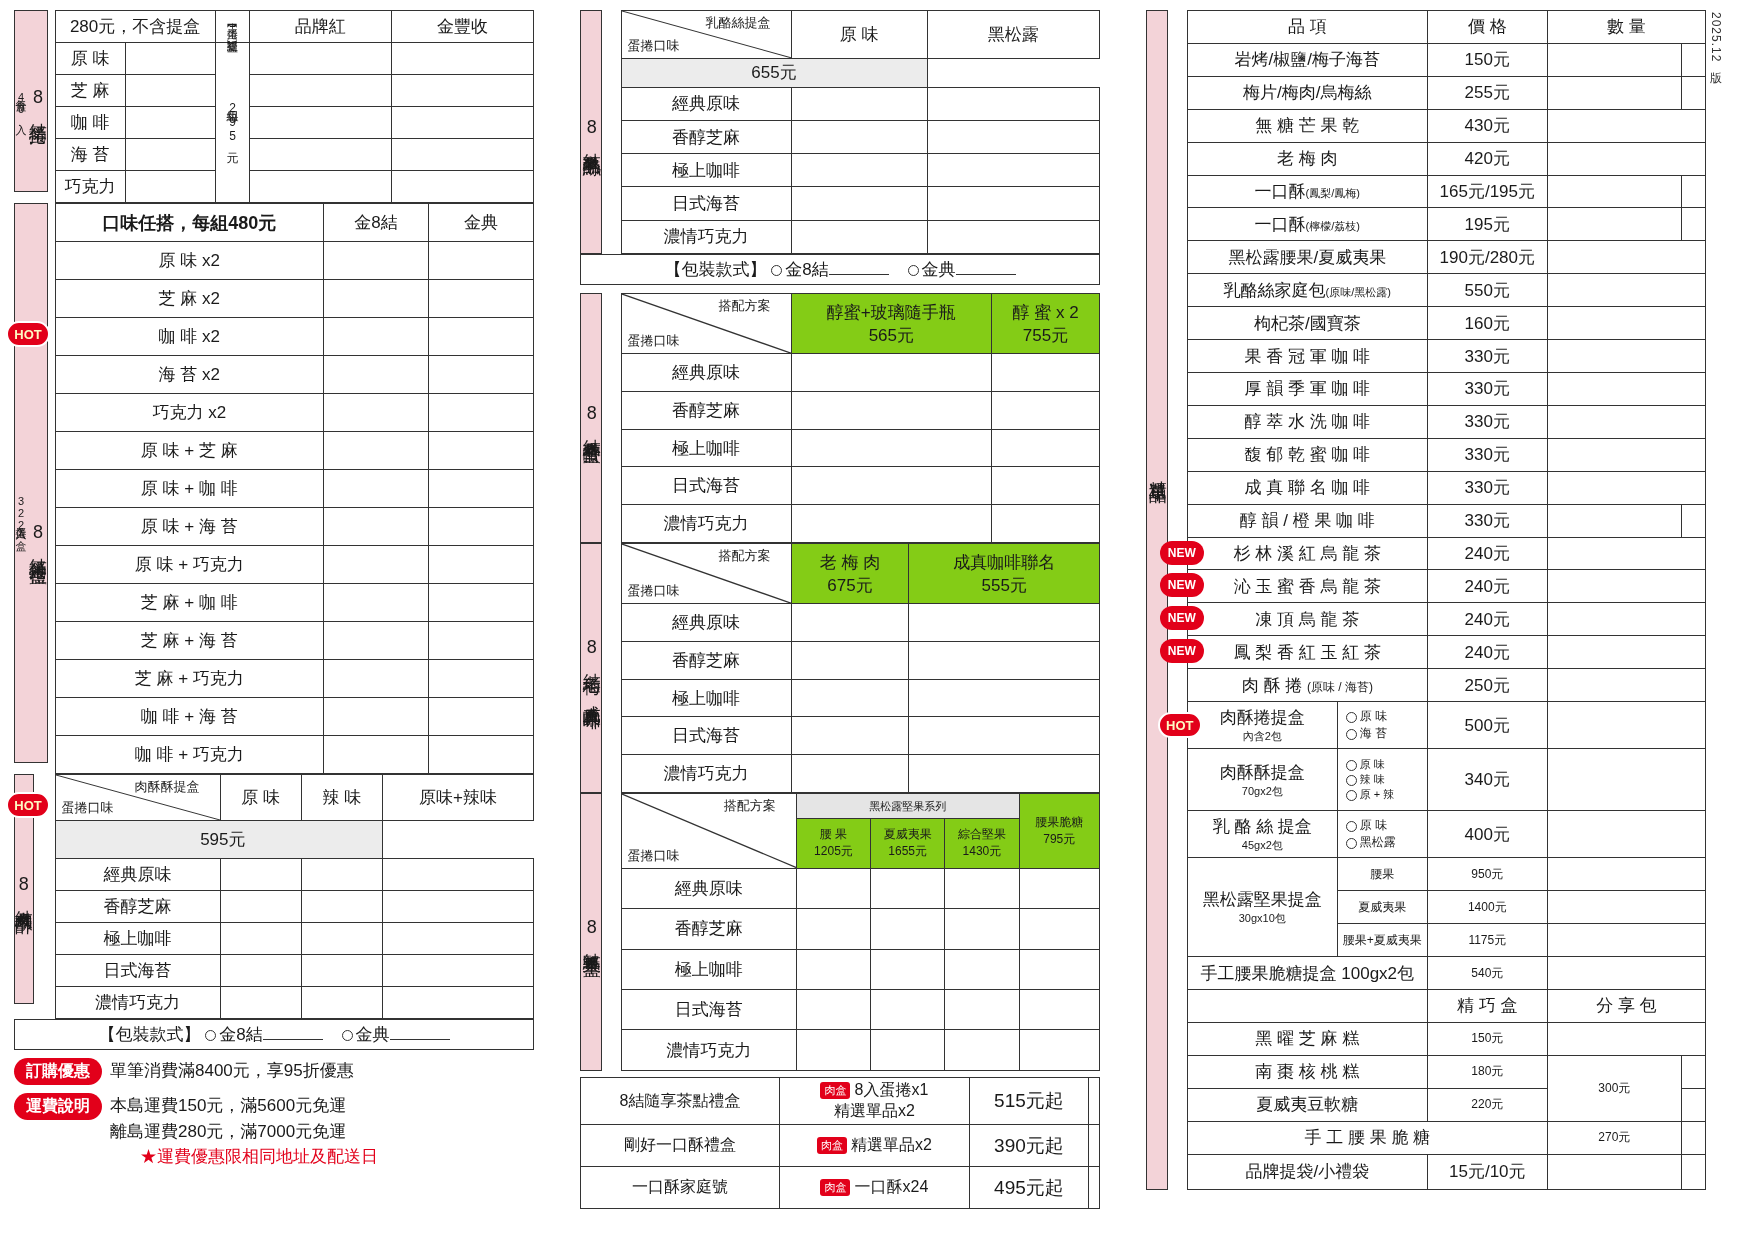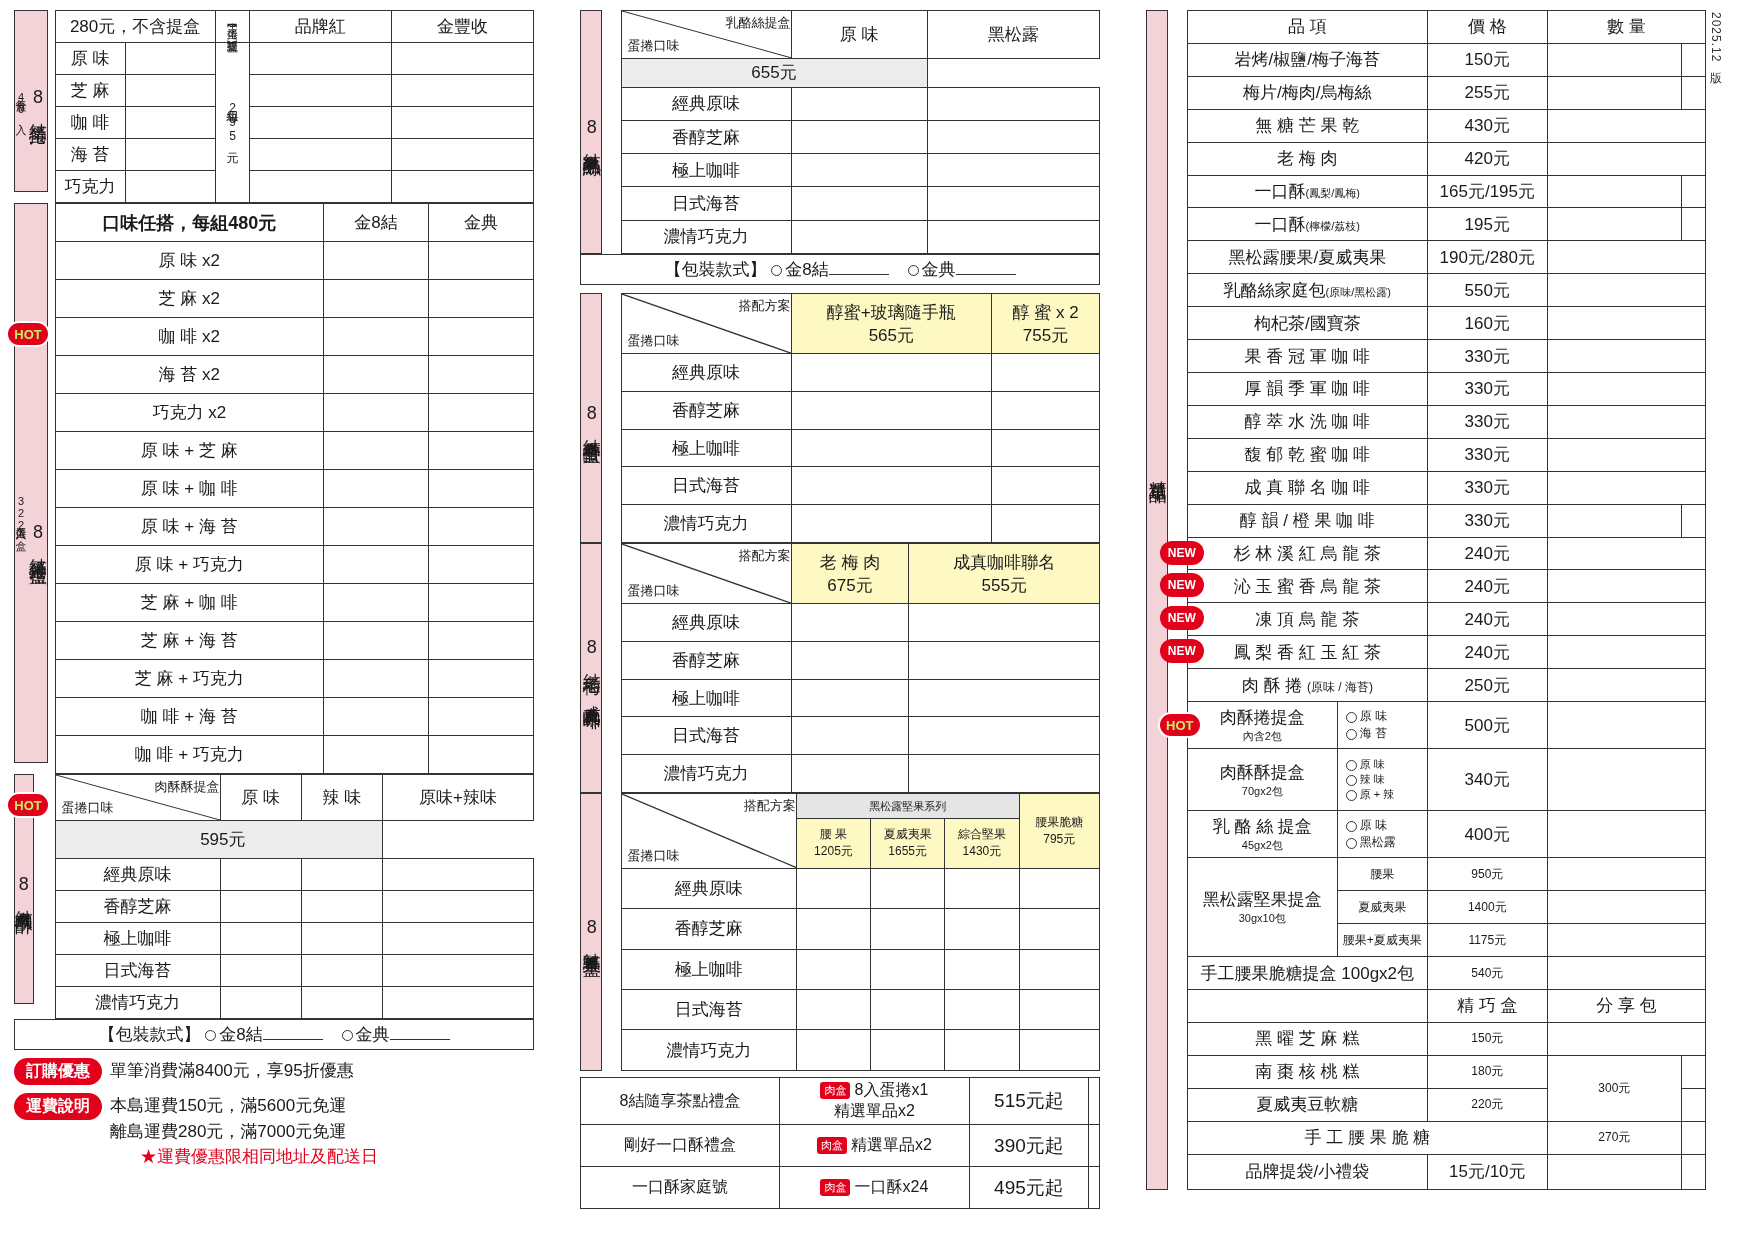--- a/index.html
+++ b/index.html
@@ -14,46 +14,46 @@
   }
   .page { position:relative; width:1754px; height:1240px; padding:10px 14px; display:flex; gap:16px; }
   .col { position:relative; }
   .col-left { width:520px; }
   .col-mid { width:520px; margin-left:30px;}
   .col-right { width:560px; margin-left:30px; }
 
   table { border-collapse:collapse; width:100%; }
   td, th { border:1px solid #333; font-weight:normal; font-size:17px; text-align:center; padding:2px 3px; height:32px; }
   .pinkband { background:#e5e5e5; }
-  .lightpink { background:#fef9c3;text-align:center; }
+  .lightpink { background:#84cc16;text-align:center; }
   .greyfill { background:#ececec; }
   .nb { border:none; }
 
   
   .vbar {
     writing-mode:vertical-rl; text-orientation:upright;
     background:#f3d3d8; border:1px solid #333;
     font-size:18px; letter-spacing:2px; text-align:center;
     line-height:1.1;
   }
 
   .wrapflex { display:flex; }
   .wrapflex > .vbarcell { width:44px; }
 
   
   .diag {
     position:relative; height:46px; background:#fff; padding:0;
   }
   .diag .tl { position:absolute; left:6px; bottom:3px; font-size:13px; }
-  .diag .br { position:absolute; right:0; top:3px; font-size:13px; }
+  .diag .br { position:absolute; right:20px; top:3px; font-size:13px; }
   .diag svg { position:absolute; inset:0; width:100%; height:100%; }
 
   .hot {
     position:absolute; width:44px; height:26px; border-radius:13px;
-    background:#e2001a; color:#bef264; font-size:13px; font-weight:bold;
+    background:#e2001a; color:#fef9c3; font-size:13px; font-weight:bold;
     display:flex; align-items:center; justify-content:center;
     border:2px solid #fff;
   }
   .newbadge {
     display:inline-flex; width:44px; height:24px; border-radius:12px;
     background:#e2001a; color:#fff; font-size:12px; font-weight:bold;
     align-items:center; justify-content:center;
   }
 
   .note-row { display:flex; align-items:flex-start; gap:8px; margin-top:8px; }

